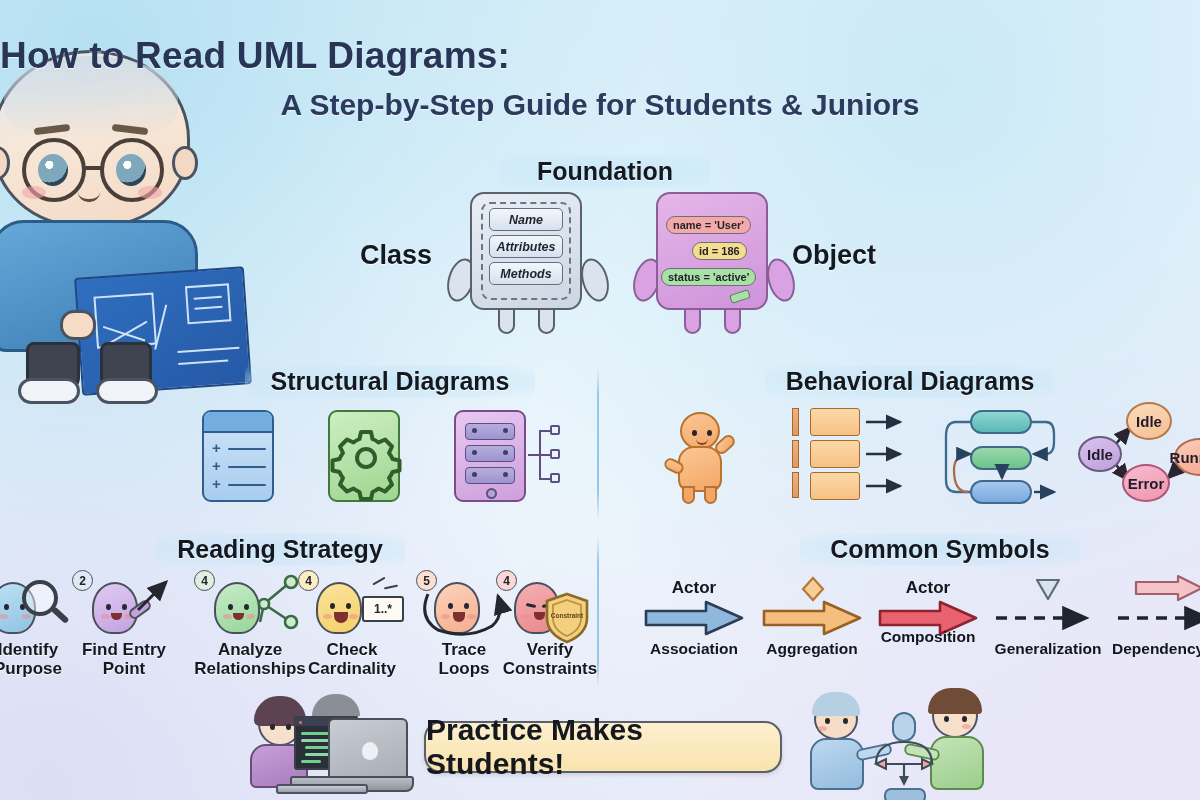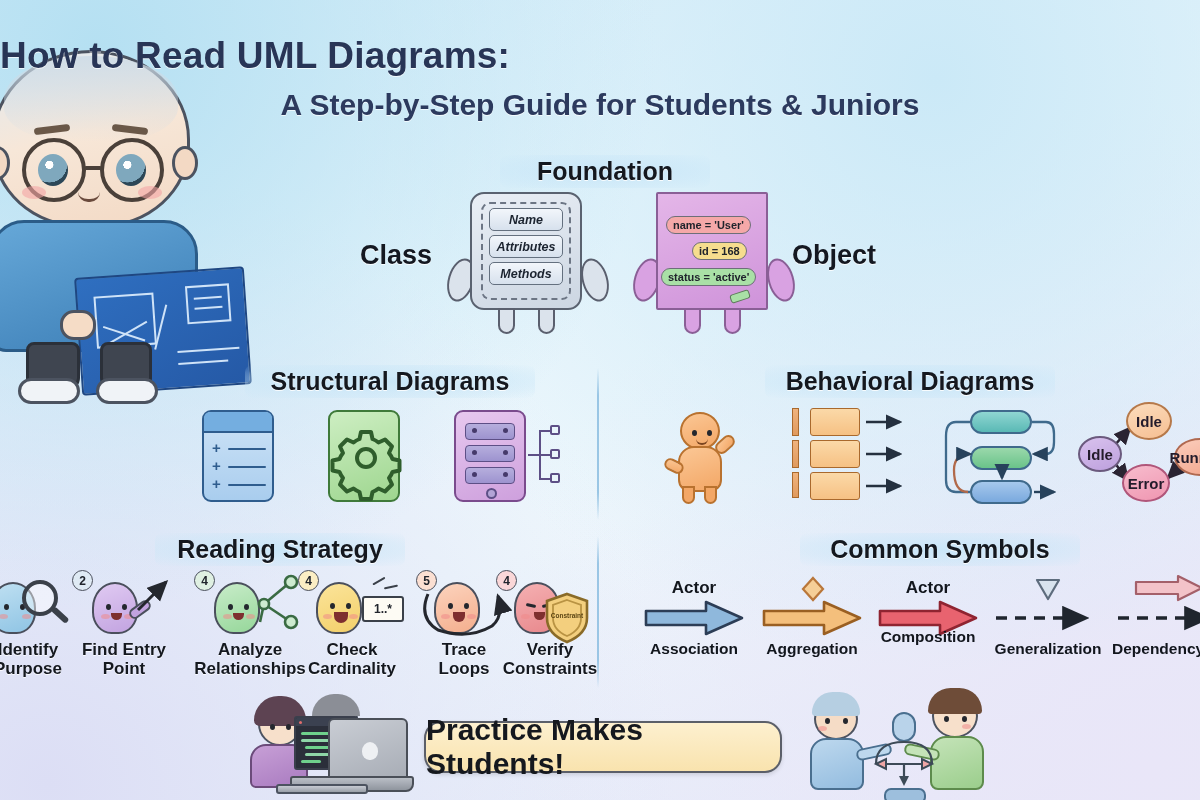--- a/index.html
+++ b/index.html
@@ -77,21 +77,21 @@
   .cell {
     height: 23px; margin: 4px 6px 0 6px;
     background: linear-gradient(180deg,#f2f6fb,#d7e1ed);
     border: 1.6px solid #64707f; border-radius: 5px;
     font-size: 12.5px; font-weight: bold; color: #1c2430;
     display: flex; align-items: center; justify-content: center;
   }
   .obj-body {
     width: 112px; height: 118px;
     background: linear-gradient(160deg,#e4b6e8,#cf93da);
-    border: 2.5px solid #8a5f96; border-radius: 2px;
+    border: 2.5px solid #8a5f96; border-radius: 14px;
   }
   .chip {
     position: absolute; font-size: 11px; font-weight: bold;
     color: #20242c; border-radius: 9px; padding: 2px 6px;
     border: 1.4px solid #6d6f78; white-space: nowrap;
   }
   .leg {
     position: absolute; width: 17px; height: 26px;
     border: 2px solid #5a5f6e; border-radius: 0 0 9px 9px;
   }
@@ -246,21 +246,21 @@
     </div>
     <div class="leg" style="left:34px; top:116px; background:#dbe3ec;"></div>
     <div class="leg" style="left:74px; top:116px; background:#dbe3ec;"></div>
   </div>
 
   <div class="abs" style="left:650px; top:192px; width:130px; height:148px;">
     <div class="blob-arm" style="left:-16px; top:66px; width:26px; height:44px; background:#d9a2e2; border-color:#8a5f96; transform:rotate(16deg);"></div>
     <div class="blob-arm" style="left:118px; top:66px; width:26px; height:44px; background:#d9a2e2; border-color:#8a5f96; transform:rotate(-16deg);"></div>
     <div class="abs obj-body" style="left:6px; top:0;">
       <div class="chip" style="left:8px; top:22px; background:#f5a8a8;">name = 'User'</div>
-      <div class="chip" style="left:34px; top:48px; background:#f6dd8e;">id = 168</div>
+      <div class="chip" style="left:34px; top:48px; background:#f6dd8e;">id = 186</div>
       <div class="chip" style="left:3px; top:74px; background:#a9e0a6;">status = 'active'</div>
       <div class="abs" style="left:72px; top:98px; width:20px; height:9px; border-radius:3px; background:#a9e0a6; border:1.3px solid #5e7a5c; transform:rotate(-18deg);"></div>
     </div>
     <div class="leg" style="left:34px; top:116px; background:#d9a2e2; border-color:#8a5f96;"></div>
     <div class="leg" style="left:74px; top:116px; background:#d9a2e2; border-color:#8a5f96;"></div>
   </div>
 
   <div class="abs side-label" style="left:792px; top:240px;">Object</div>
 
   <div class="abs divider" style="left:597px; top:368px; height:152px;"></div>

